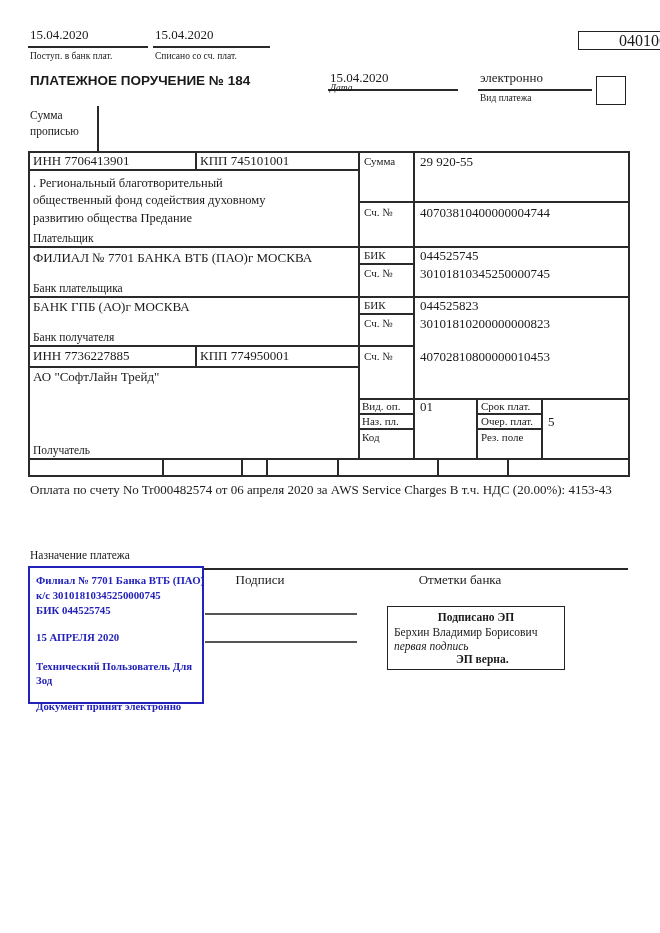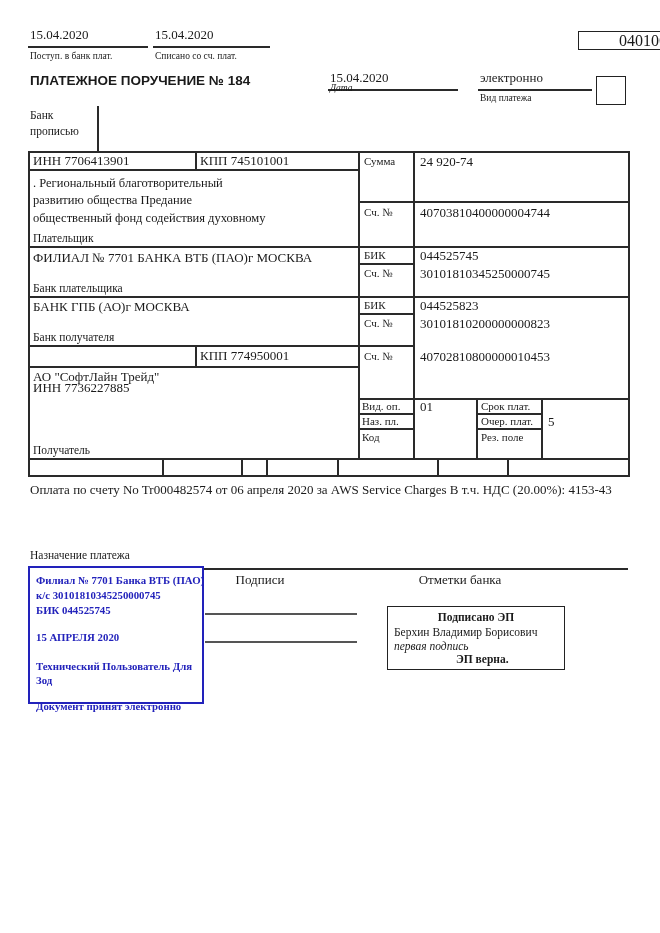--- a/index.html
+++ b/index.html
@@ -41,21 +41,21 @@
 
   <div class="abs title" style="left:30px;top:73px;">ПЛАТЕЖНОЕ ПОРУЧЕНИЕ № 184</div>
   <div class="abs t" style="left:330px;top:71px;">15.04.2020</div>
   <div class="abs ln" style="left:328px;top:89px;width:130px;height:1.5px;"></div>
   <div class="abs sm" style="left:330px;top:83px;font-style:italic;">Дата</div>
   <div class="abs t" style="left:480px;top:71px;">электронно</div>
   <div class="abs ln" style="left:478px;top:89px;width:114px;height:1.5px;"></div>
   <div class="abs sm" style="left:480px;top:93px;">Вид платежа</div>
   <div class="abs chkbox" style="left:596px;top:76px;width:28px;height:27px;"></div>
 
-  <div class="abs lbl" style="left:30px;top:108px;width:62px;white-space:normal;line-height:1.35;">Банк прописью</div>
+  <div class="abs lbl" style="left:30px;top:108px;width:62px;white-space:normal;line-height:1.35;">Сумма прописью</div>
   <div class="abs ln" style="left:97px;top:106px;width:1.5px;height:46px;"></div>
 
   <div class="abs ln" style="left:28px;top:151px;width:602px;height:2px;"></div>
   <div class="abs ln" style="left:28px;top:151px;width:2px;height:326px;"></div>
   <div class="abs ln" style="left:628px;top:151px;width:2px;height:326px;"></div>
   <div class="abs ln" style="left:28px;top:475px;width:602px;height:2px;"></div>
   <div class="abs ln" style="left:358px;top:151px;width:2px;height:309px;"></div>
   <div class="abs ln" style="left:413px;top:151px;width:2px;height:309px;"></div>
 
   <div class="abs ln" style="left:195px;top:151px;width:2px;height:20px;"></div>
@@ -82,38 +82,38 @@
   <div class="abs ln" style="left:241px;top:458px;width:2px;height:19px;"></div>
   <div class="abs ln" style="left:266px;top:458px;width:2px;height:19px;"></div>
   <div class="abs ln" style="left:337px;top:458px;width:2px;height:19px;"></div>
   <div class="abs ln" style="left:437px;top:458px;width:2px;height:19px;"></div>
   <div class="abs ln" style="left:507px;top:458px;width:2px;height:19px;"></div>
 
   <div class="abs t" style="left:33px;top:154px;">ИНН 7706413901</div>
   <div class="abs t" style="left:200px;top:154px;">КПП 745101001</div>
   <div class="abs tw" style="left:33px;top:175px;width:320px;">
     <div>. Региональный благотворительный</div>
+    <div>общественный фонд содействия духовному</div>
     <div>развитию общества Предание</div>
-    <div>общественный фонд содействия духовному</div>
   </div>
   <div class="abs lbl" style="left:33px;top:232px;">Плательщик</div>
 
   <div class="abs t" style="left:33px;top:251px;">ФИЛИАЛ № 7701 БАНКА ВТБ (ПАО)г МОСКВА</div>
   <div class="abs lbl" style="left:33px;top:282px;">Банк плательщика</div>
 
   <div class="abs t" style="left:33px;top:300px;">БАНК ГПБ (АО)г МОСКВА</div>
   <div class="abs lbl" style="left:33px;top:331px;">Банк получателя</div>
 
-  <div class="abs t" style="left:33px;top:349px;margin-top:32px;">ИНН 7736227885</div>
+  <div class="abs t" style="left:33px;top:349px;">ИНН 7736227885</div>
   <div class="abs t" style="left:200px;top:349px;">КПП 774950001</div>
   <div class="abs t" style="left:33px;top:370px;">АО "СофтЛайн Трейд"</div>
   <div class="abs lbl" style="left:33px;top:444px;">Получатель</div>
 
   <div class="abs cell-lbl" style="left:364px;top:155px;">Сумма</div>
-  <div class="abs t" style="left:420px;top:155px;">24 920-74</div>
+  <div class="abs t" style="left:420px;top:155px;">29 920-55</div>
 
   <div class="abs cell-lbl" style="left:364px;top:206px;">Сч. №</div>
   <div class="abs t" style="left:420px;top:206px;">40703810400000004744</div>
 
   <div class="abs cell-lbl" style="left:364px;top:249px;">БИК</div>
   <div class="abs t" style="left:420px;top:249px;">044525745</div>
   <div class="abs cell-lbl" style="left:364px;top:267px;">Сч. №</div>
   <div class="abs t" style="left:420px;top:267px;">30101810345250000745</div>
 
   <div class="abs cell-lbl" style="left:364px;top:299px;">БИК</div>

